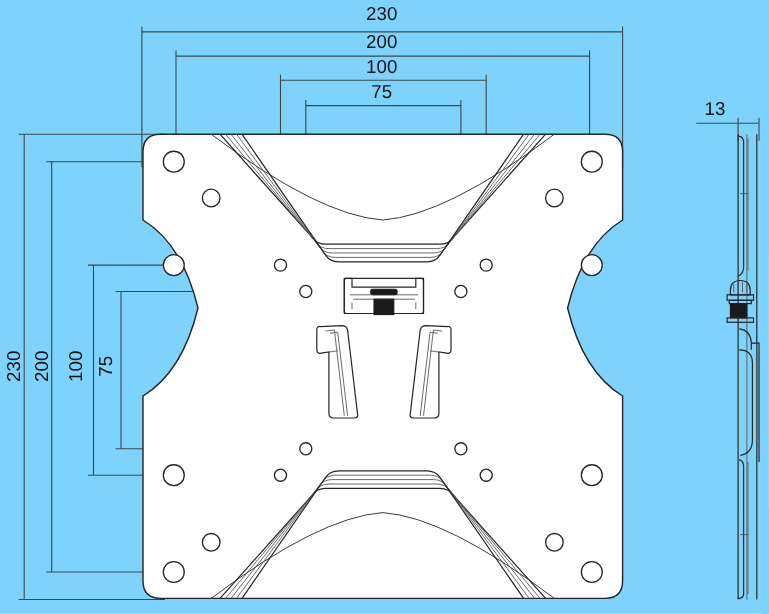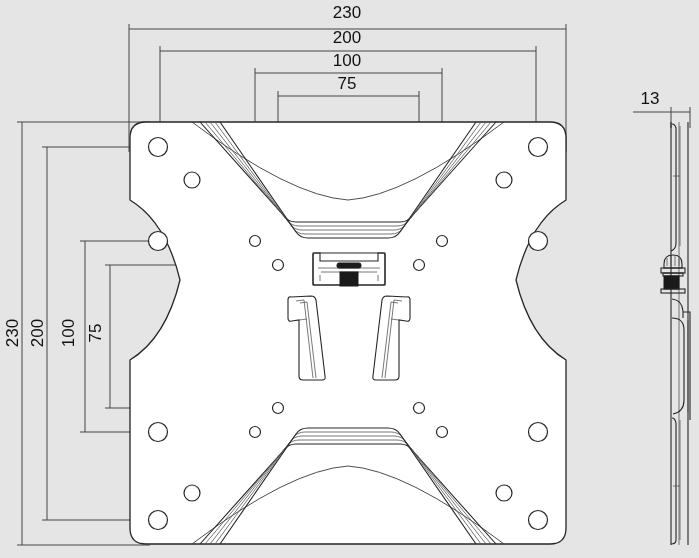--- a/index.html
+++ b/index.html
@@ -1,18 +1,18 @@
 <!DOCTYPE html>
 <html><head>
 <meta charset="utf-8">
 <style>
   html,body{margin:0;padding:0;background:#ffffff;}
   body{width:699px;height:558px;overflow:hidden;
        font-family:"Liberation Sans","DejaVu Sans",sans-serif;color:#1a1a1a;}
-  #stage{position:relative;width:699px;height:558px;background:#e5e5e5;}
+  #stage{position:relative;width:699px;height:558px;background:#7dd3fc;}
   #stage svg{position:absolute;left:0;top:0;}
   .dimtext{font-family:"Liberation Sans","DejaVu Sans",sans-serif;
            font-size:17px;fill:#111;dominant-baseline:middle;}
   .dimtext-v{font-family:"Liberation Sans","DejaVu Sans",sans-serif;
              font-size:17px;fill:#111;dominant-baseline:middle;}
 </style>
 </head>
 <body>
 
 <div id="stage">

